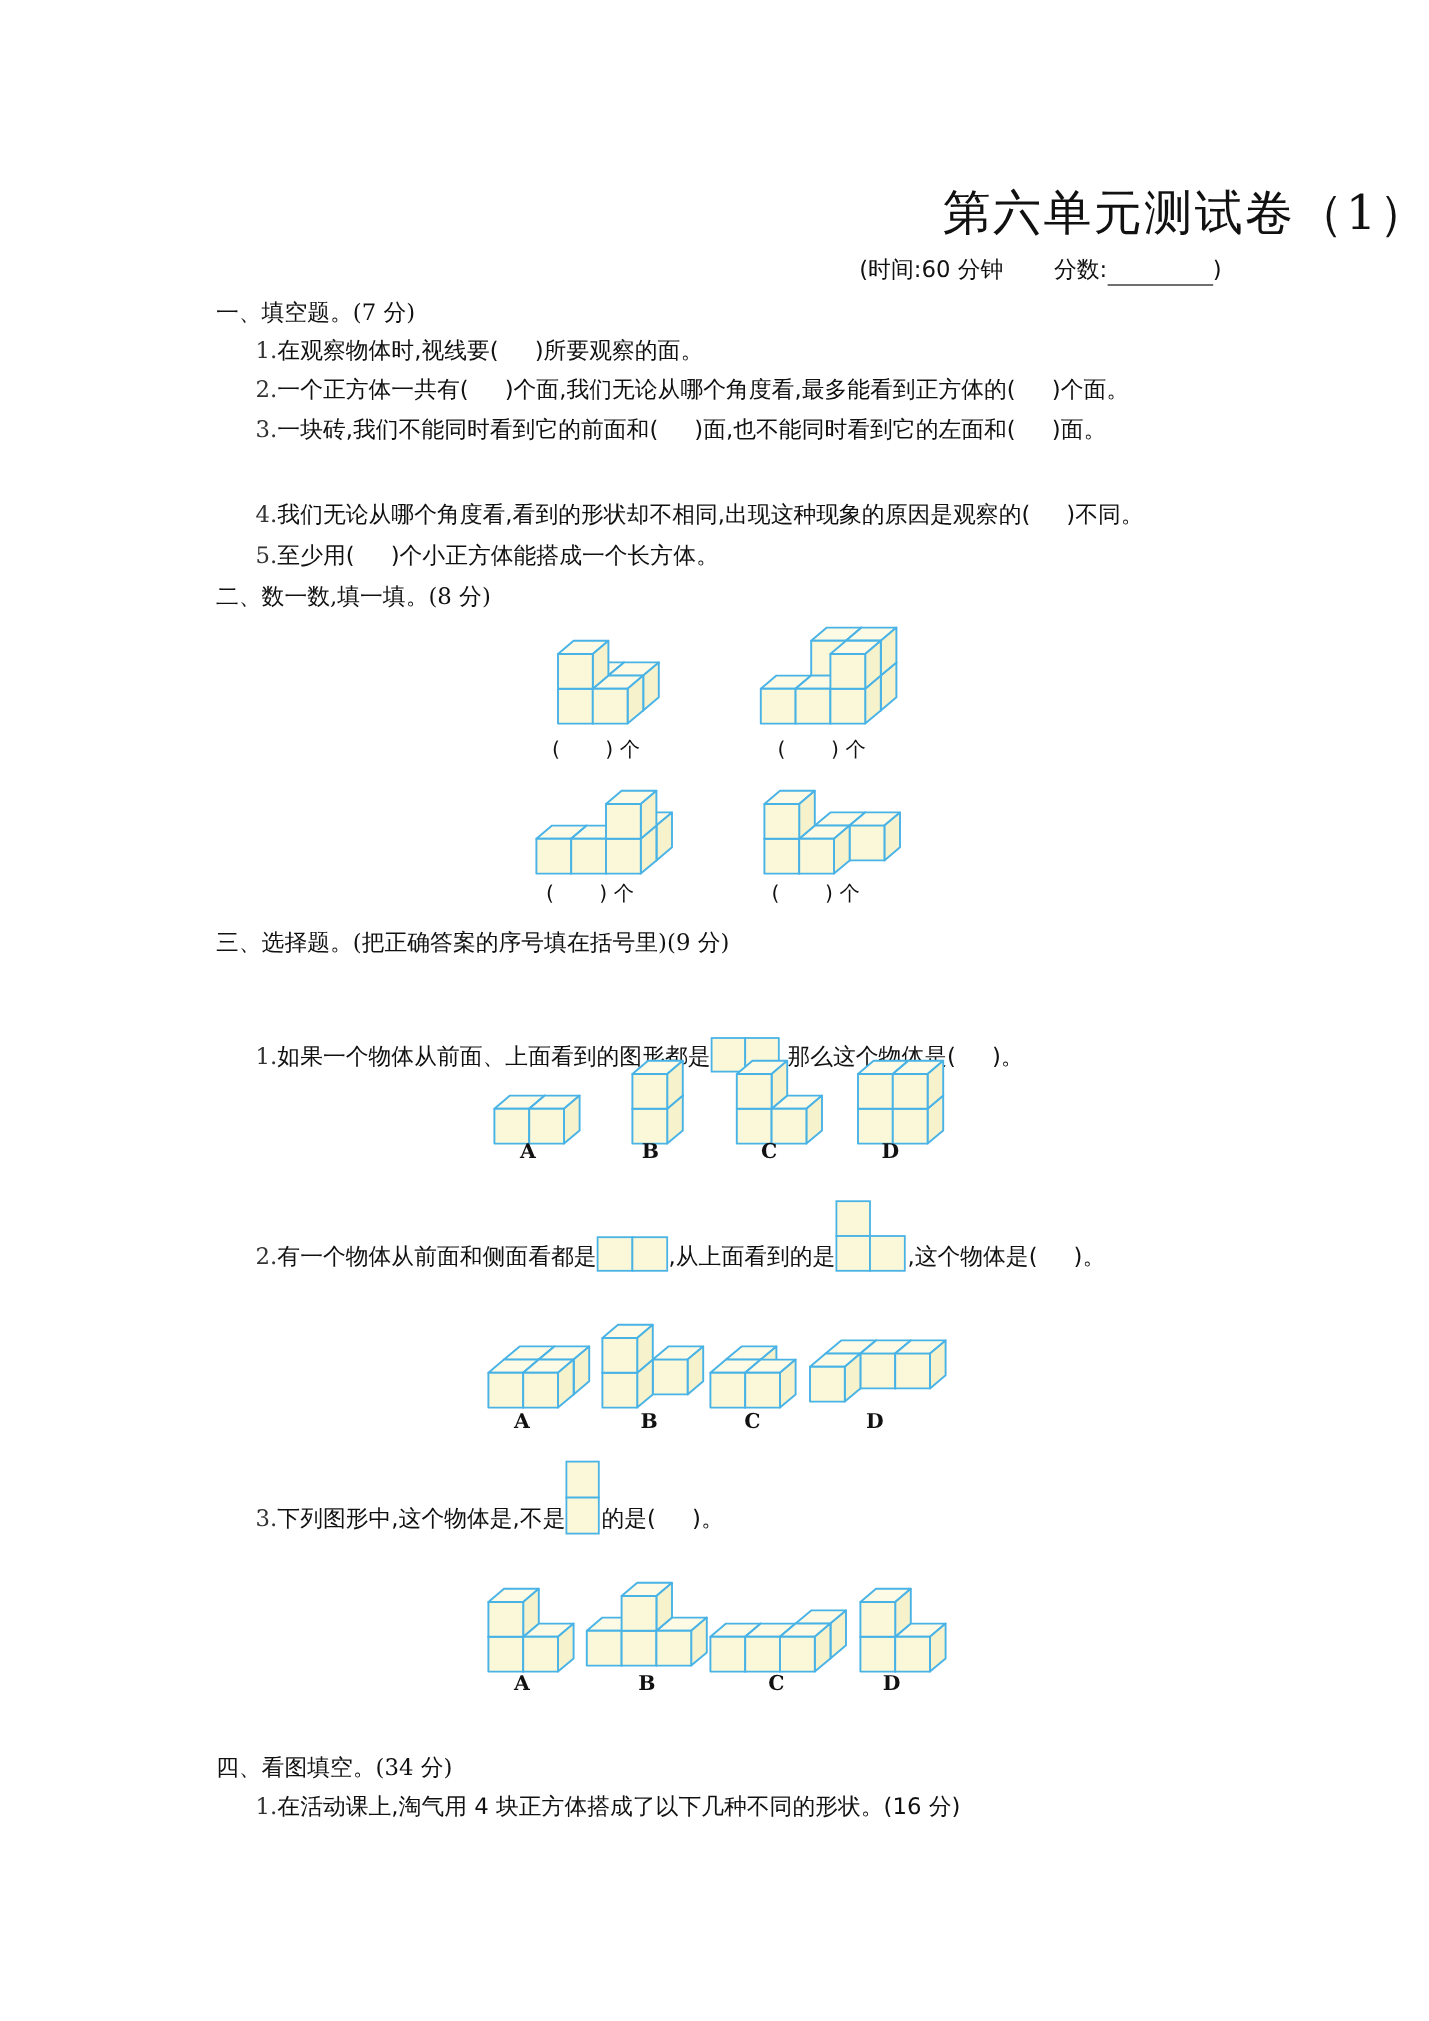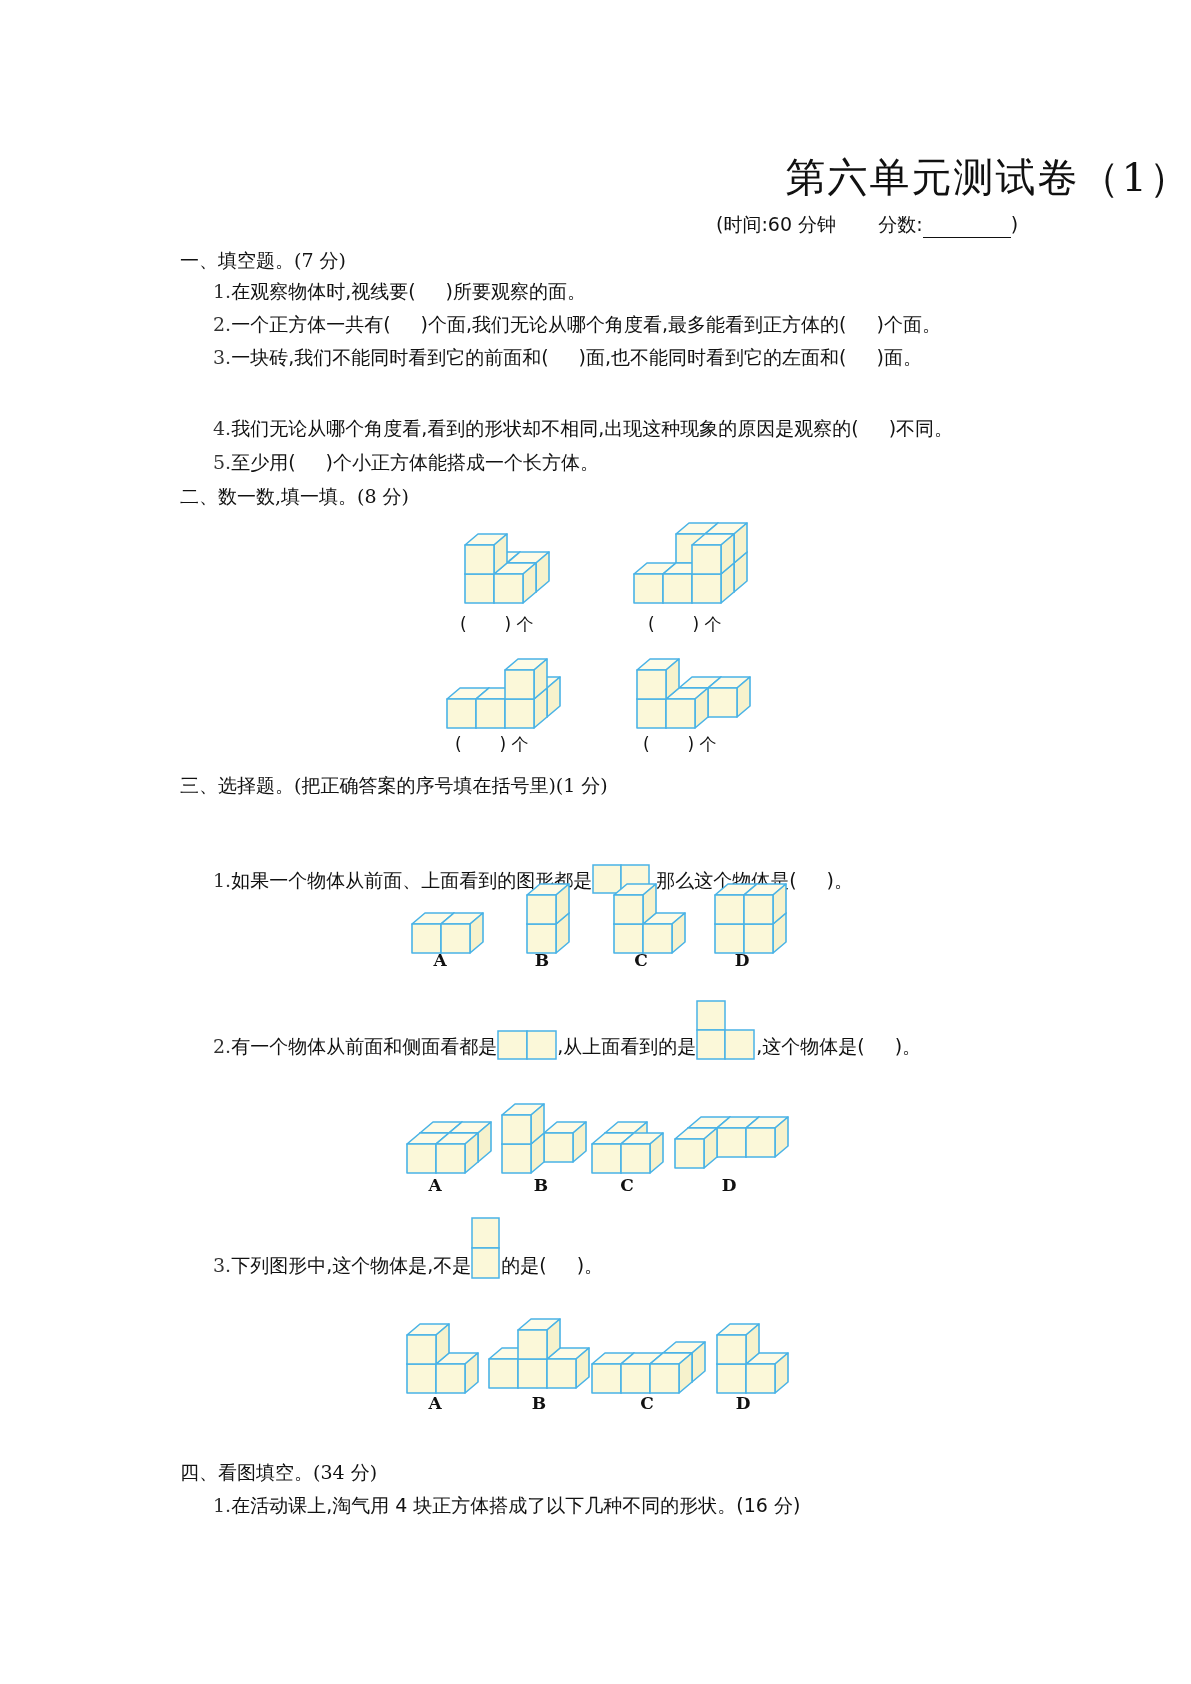--- a/index.html
+++ b/index.html
@@ -108,21 +108,21 @@
     <rect x="2" y="54" width="29" height="29" fill="#fbf8d9" stroke="#4ab3e6" stroke-width="1.6" stroke-linejoin="round"></rect>
     <polygon points="31,54 44,43 73,43 60,54" fill="#fdfbe6" stroke="#4ab3e6" stroke-width="1.6" stroke-linejoin="round"></polygon>
     <polygon points="60,83 60,54 73,43 73,72" fill="#f6f2cc" stroke="#4ab3e6" stroke-width="1.6" stroke-linejoin="round"></polygon>
     <rect x="31" y="54" width="29" height="29" fill="#fbf8d9" stroke="#4ab3e6" stroke-width="1.6" stroke-linejoin="round"></rect>
     <polygon points="2,25 15,14 44,14 31,25" fill="#fdfbe6" stroke="#4ab3e6" stroke-width="1.6" stroke-linejoin="round"></polygon>
     <polygon points="31,54 31,25 44,14 44,43" fill="#f6f2cc" stroke="#4ab3e6" stroke-width="1.6" stroke-linejoin="round"></polygon>
     <rect x="2" y="25" width="29" height="29" fill="#fbf8d9" stroke="#4ab3e6" stroke-width="1.6" stroke-linejoin="round"></rect>
   </svg>
 <div class="abs cnt" style="left:643px;top:733px">(       ) 个</div>
 
-<div class="abs sec" style="top:773px">三、选择题。(把正确答案的序号填在括号里)(1 分)</div>
+<div class="abs sec" style="top:773px">三、选择题。(把正确答案的序号填在括号里)(9 分)</div>
 <div class="abs q" style="top:864px"><span class="num">1.</span><span>如果一个物体从前面、上面看到的图形都是</span><svg class="inl" width="58" height="30">
       <rect x="1" y="1" width="28" height="28" fill="#fbf8d9" stroke="#4ab3e6" stroke-width="1.5"></rect>
       <rect x="29" y="1" width="28" height="28" fill="#fbf8d9" stroke="#4ab3e6" stroke-width="1.5"></rect>
     </svg><span>,那么这个物体是(</span><span class="paren"></span><span>)。</span></div>
 
 <svg class="abs cubefig" style="left:410px;top:895px" width="80" height="60">
     <polygon points="2,29 15,18 44,18 31,29" fill="#fdfbe6" stroke="#4ab3e6" stroke-width="1.6" stroke-linejoin="round"></polygon>
     <polygon points="31,58 31,29 44,18 44,47" fill="#f6f2cc" stroke="#4ab3e6" stroke-width="1.6" stroke-linejoin="round"></polygon>
     <rect x="2" y="29" width="29" height="29" fill="#fbf8d9" stroke="#4ab3e6" stroke-width="1.6" stroke-linejoin="round"></rect>
     <polygon points="31,29 44,18 73,18 60,29" fill="#fdfbe6" stroke="#4ab3e6" stroke-width="1.6" stroke-linejoin="round"></polygon>

